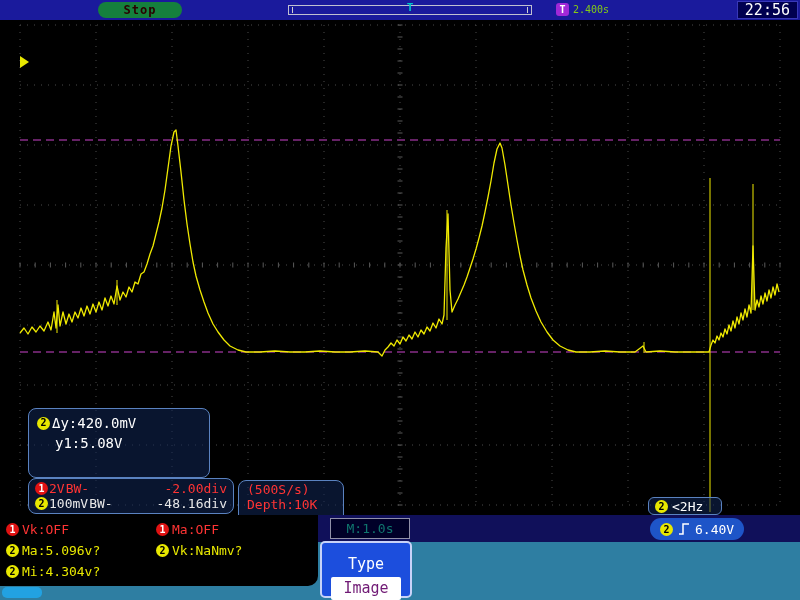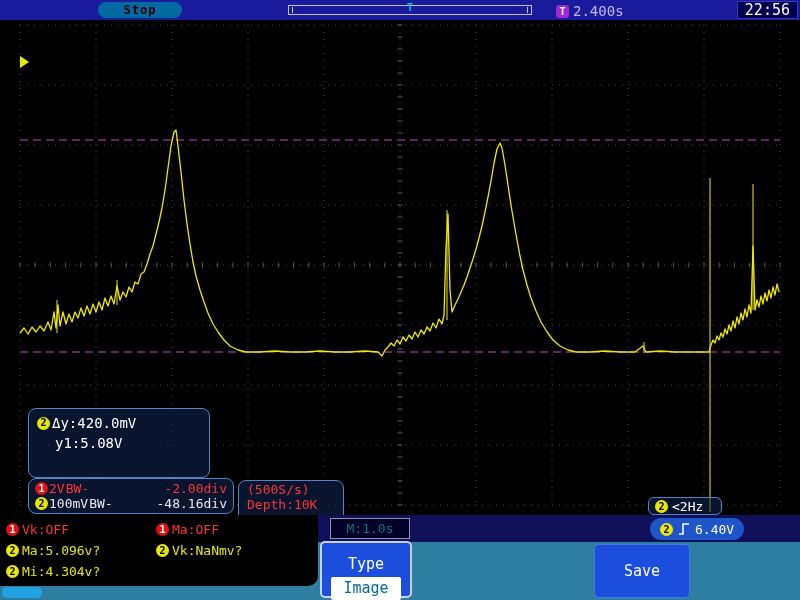--- a/index.html
+++ b/index.html
@@ -4,30 +4,30 @@
 <style>
   * { margin:0; padding:0; box-sizing:border-box; }
   html,body { width:800px; height:600px; background:#000; overflow:hidden;
     font-family:"DejaVu Sans Mono", monospace; }
   .root { position:relative; width:800px; height:600px; background:#000; }
 
   
   .topbar { position:absolute; top:0; left:0; width:800px; height:20px; background:#1a1a9c; }
   .brand { position:absolute; left:8px; top:21px; color:#fff; font-weight:bold; font-size:13px; letter-spacing:1px;margin-left:48px; }
   .stop { position:absolute; left:98px; top:2px; width:84px; height:16px; border-radius:8px;
-    background:#0369a1; color:#2a0000; font-weight:bold; text-align:center; line-height:16px; font-size:12px; letter-spacing:1px; }
+    background:#15803d; color:#2a0000; font-weight:bold; text-align:center; line-height:16px; font-size:12px; letter-spacing:1px; }
   .membar { position:absolute; left:288px; top:5px; width:244px; height:10px; border:1px solid #c0c0d0; }
   .membar .tick { position:absolute; width:1px; height:6px; top:1px; background:#d0d0d0; }
   .membar .l { left:3px; } .membar .r { right:3px; }
   .memT { position:absolute; left:50%; top:-4px; transform:translateX(-50%);
     color:#00c8c8; font-size:11px; font-weight:bold; line-height:1; }
   .trigtime { position:absolute; left:556px; top:3px; display:flex; align-items:center; gap:4px; }
   .tricon { width:13px; height:13px; background:#a028d8; border-radius:3px; color:#fff; font-size:10px;
     font-weight:bold; display:flex; align-items:center; justify-content:center; }
-  .trval { color:#c4b5fd; font-size:14px; }
+  .trval { color:#84cc16; font-size:10px; }
   .clock { position:absolute; right:2px; top:1px; height:18px; background:#000050; border:1px solid #3838b8;
     color:#fff; font-size:15px; line-height:16px; padding:0 7px; }
 
   
   .screen { position:absolute; top:20px; left:0; width:800px; height:495px; background:#000; }
   .screen svg { display:block; position:absolute; left:0; top:0; }
   .box { position:absolute; border:1px solid #5a82c0; border-radius:8px; background:rgba(16,38,86,0.55); color:#fff; }
   .cursorbox { left:28px; top:388px; width:182px; height:70px; padding:4px 8px; font-size:14px; line-height:20px; }
   .cursorbox .row { display:flex; align-items:center; gap:2px; }
   .ind { padding-left:18px; }
@@ -51,21 +51,21 @@
   .mrow { display:flex; height:21px; align-items:center; }
   .mcell { display:flex; align-items:center; gap:3px; width:150px; }
   .mcell.red { color:#ff3434; } .mcell.yel { color:#e8e800; }
   .mbox { position:absolute; left:330px; top:3px; width:80px; height:21px; background:#000028;
     border:1px solid #9090a8; color:#0f766e; font-size:13px; text-align:center; line-height:19px; }
   .trig { position:absolute; left:650px; top:3px; height:22px; background:#1e55c8; border-radius:11px;
     display:flex; align-items:center; gap:5px; padding:0 10px; color:#fff; font-size:13px; }
   .edge { width:12px; height:14px; }
   .btn-type { position:absolute; left:320px; top:26px; width:92px; height:57px; background:#1c4edd;
     border:2px solid #c8d2f8; border-radius:5px; color:#fff; text-align:center; font-size:15px; padding-top:12px; cursor:pointer; }
-  .btn-type .val { margin:4px 9px 10px; background:#fff; color:#0369a1; border-radius:2px; line-height:23px; font-size:15px; }
+  .btn-type .val { margin:4px 9px 10px; background:#fff; color:#701a75; border-radius:2px; line-height:23px; font-size:15px; }
   .btn-save { position:absolute; left:594px; top:29px; width:96px; height:54px; background:#1c4edd;
     border:1px solid #4a74e0; border-radius:5px; color:#fff; font-size:15px; display:flex; align-items:center;
     justify-content:center; cursor:pointer; }
   .tab { position:absolute; left:2px; bottom:2px; width:40px; height:11px; background:#22a2e2; border-radius:5px; }
 </style>
 </head>
 <body>
 
 <div class="root">
 
@@ -286,19 +286,16 @@
         <path d="M1 12 H5 V2 H11" stroke="#ffffff" stroke-width="1.5" fill="none"></path>
       </svg>
       <span>6.40V</span>
     </div>
 
     <div class="btn-type">
       <div>Type</div>
       <div class="val">Image</div>
     </div>
 
-    <div class="btn-save">
-      <span>Save</span>
-    </div>
 
     <div class="tab"></div>
   </div>
 </div>
 
 </body></html>

